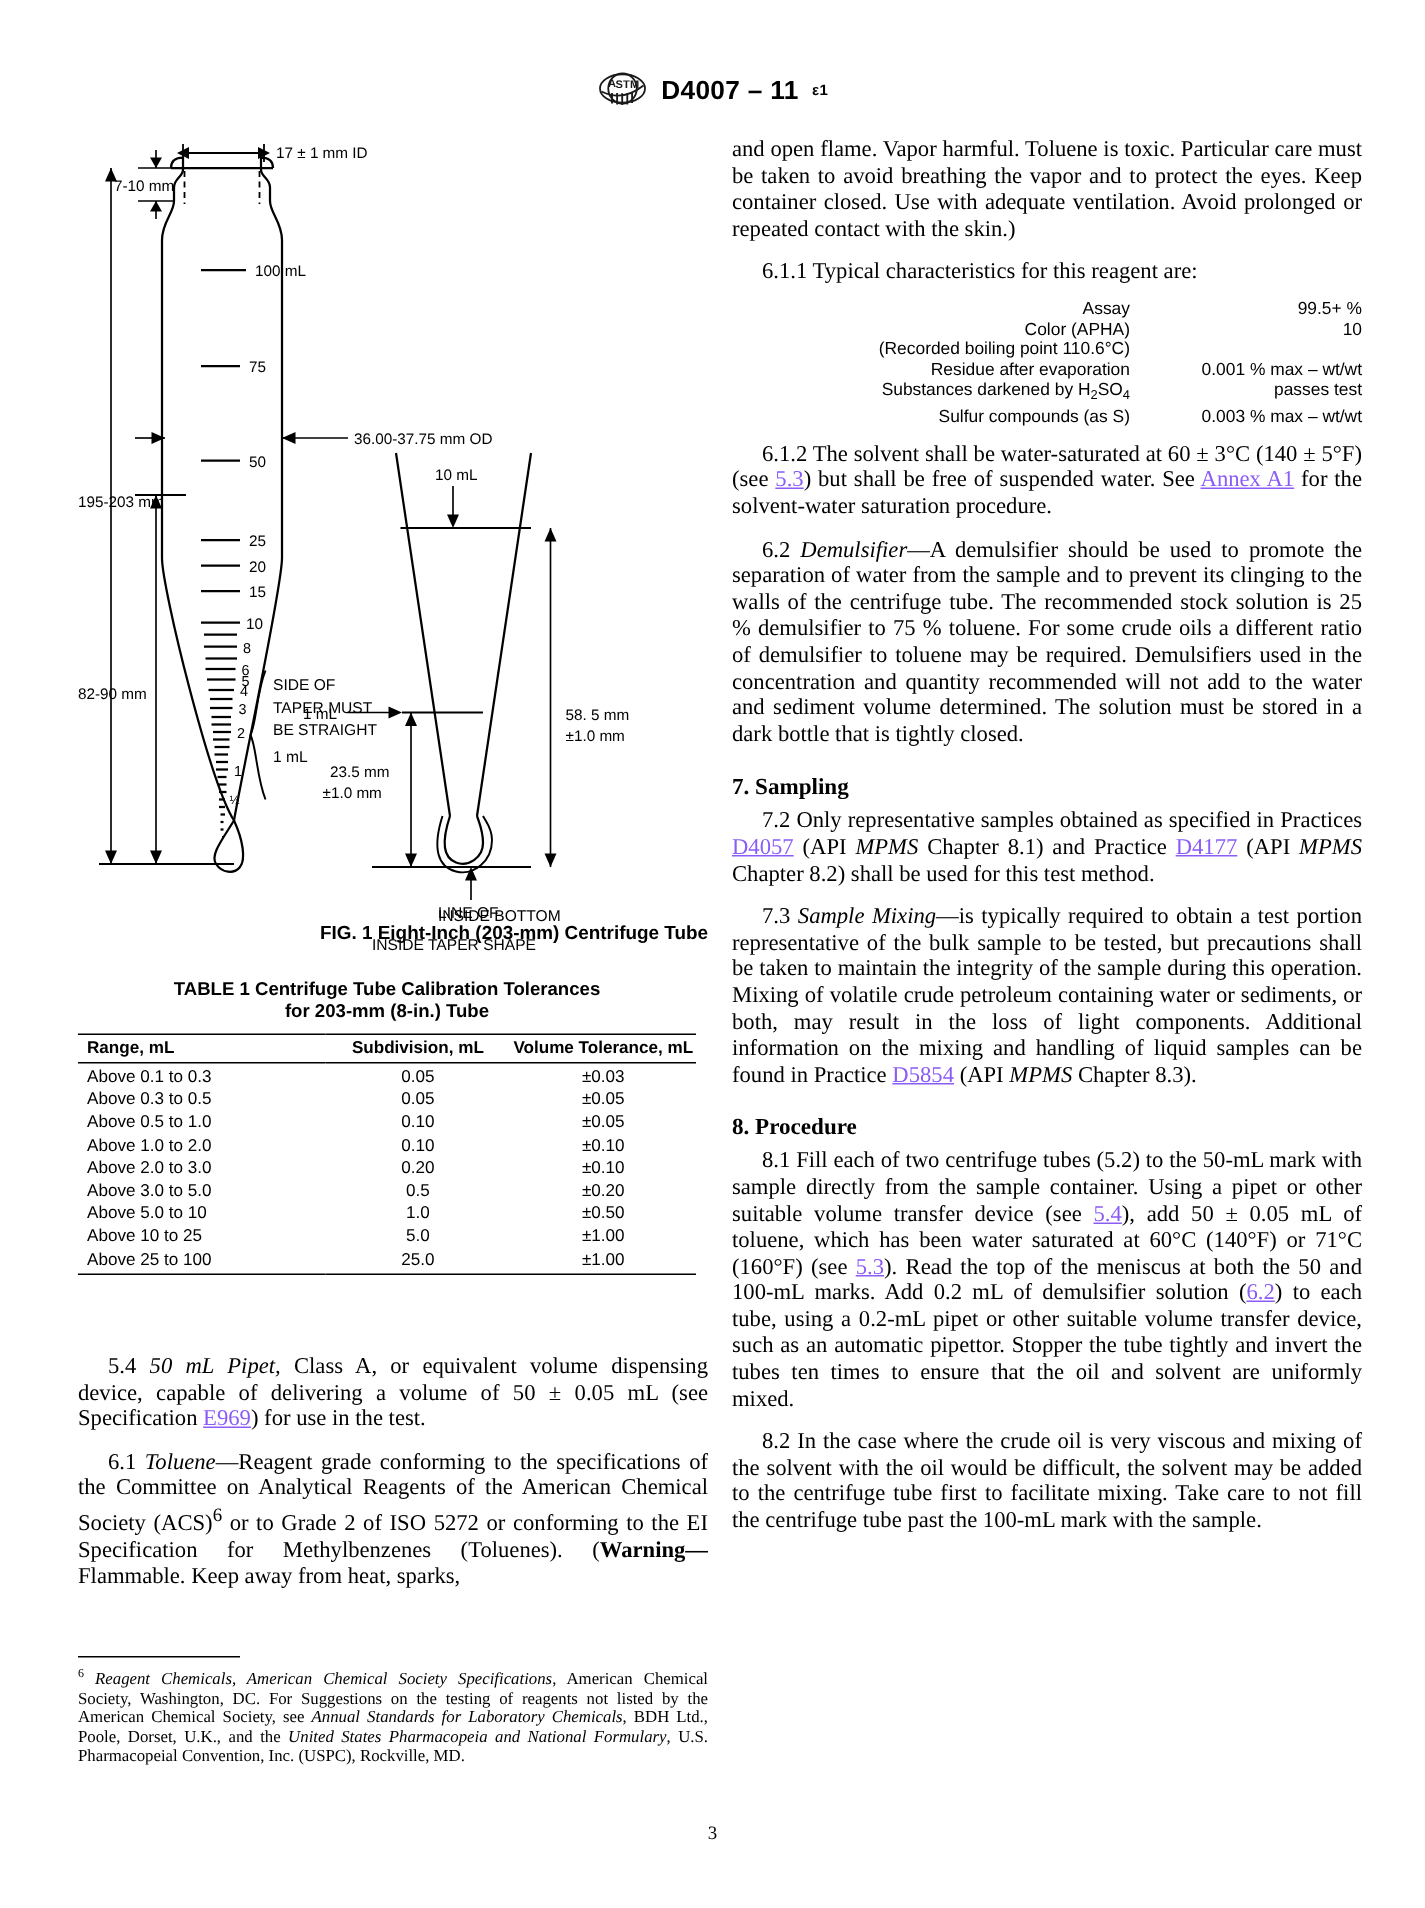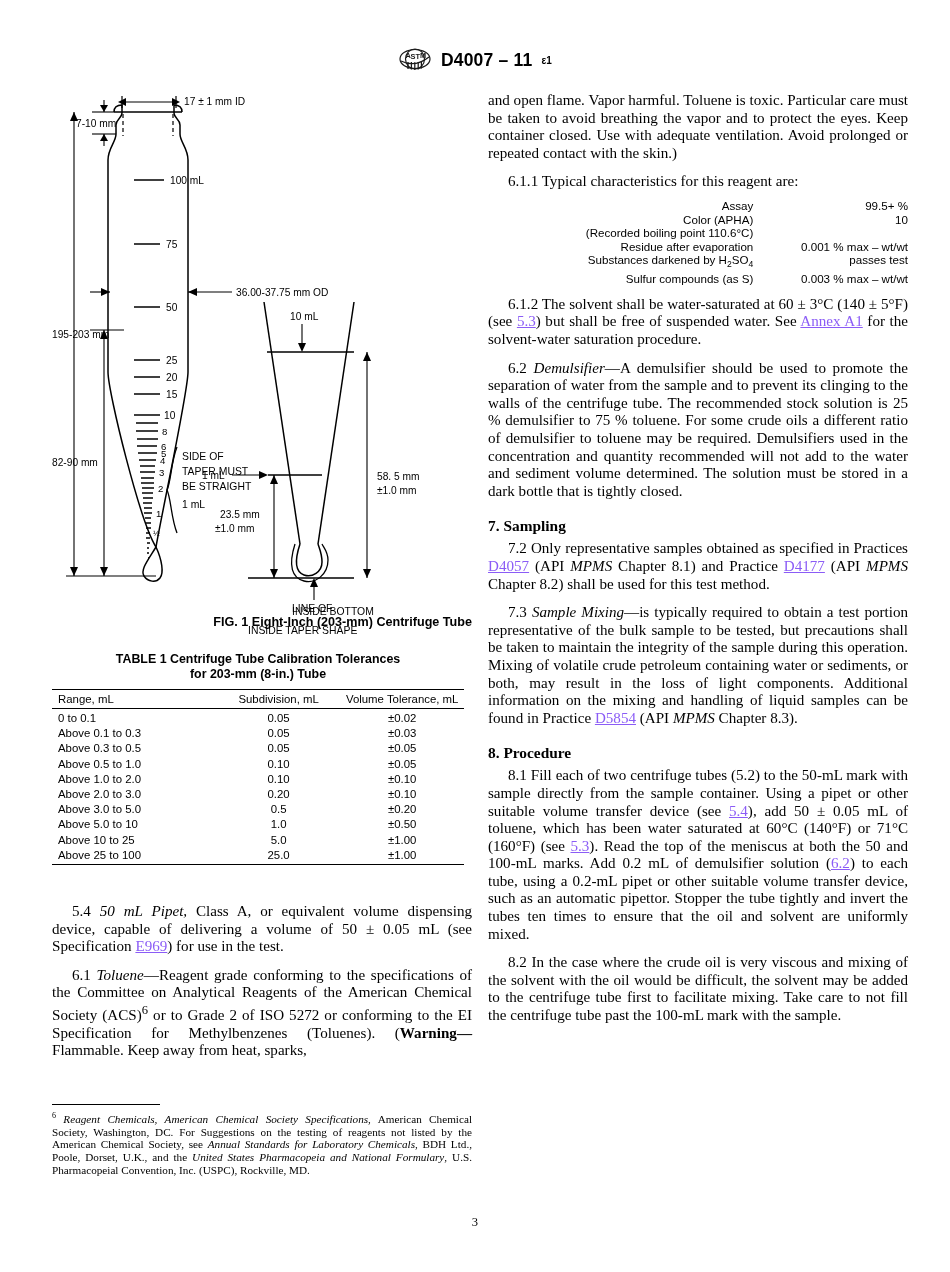--- a/index.html
+++ b/index.html
@@ -64,21 +64,21 @@
   .tblwrap { position:absolute; left:52px; top:652px; width:412px; }
   .tbl-title {
     text-align:center; font-family:"Liberation Sans","DejaVu Sans",sans-serif;
     font-weight:bold; font-size:12.4px; line-height:15px; margin-bottom:7px;
   }
   table.t1 {
     width:412px; border-collapse:collapse;
     font-family:"Liberation Sans","DejaVu Sans",sans-serif; font-size:11.4px;
   }
   table.t1 thead th {
-    font-weight:normal; padding:3px 0 3px 0;
+    font-weight:bold; padding:3px 0 3px 0;
     border-top:1.6px solid #000; border-bottom:0.9px solid #000;
     text-align:center;
   }
   table.t1 thead th.c1 { text-align:left; padding-left:6px; width:40%; }
   table.t1 thead th.c2 { width:30%; }
   table.t1 thead th.c3 { width:30%; }
   table.t1 tbody td { padding:1.6px 0; text-align:center; }
   table.t1 tbody td.c1 { text-align:left; padding-left:6px; }
   table.t1 tbody tr:last-child td { border-bottom:1.6px solid #000; padding-bottom:3px; }
   table.t1 tbody tr:first-child td { padding-top:3px; }
@@ -284,25 +284,20 @@
     <table class="t1">
       <thead>
         <tr>
           <th class="c1">Range, mL</th>
           <th class="c2">Subdivision, mL</th>
           <th class="c3">Volume Tolerance, mL</th>
         </tr>
       </thead>
       <tbody id="t1body">
           <tr>
-            <td class="c1">0 to 0.1</td>
-            <td class="c2">0.05</td>
-            <td class="c3">±0.02</td>
-          </tr>
-          <tr>
             <td class="c1">Above 0.1 to 0.3</td>
             <td class="c2">0.05</td>
             <td class="c3">±0.03</td>
           </tr>
           <tr>
             <td class="c1">Above 0.3 to 0.5</td>
             <td class="c2">0.05</td>
             <td class="c3">±0.05</td>
           </tr>
           <tr>

